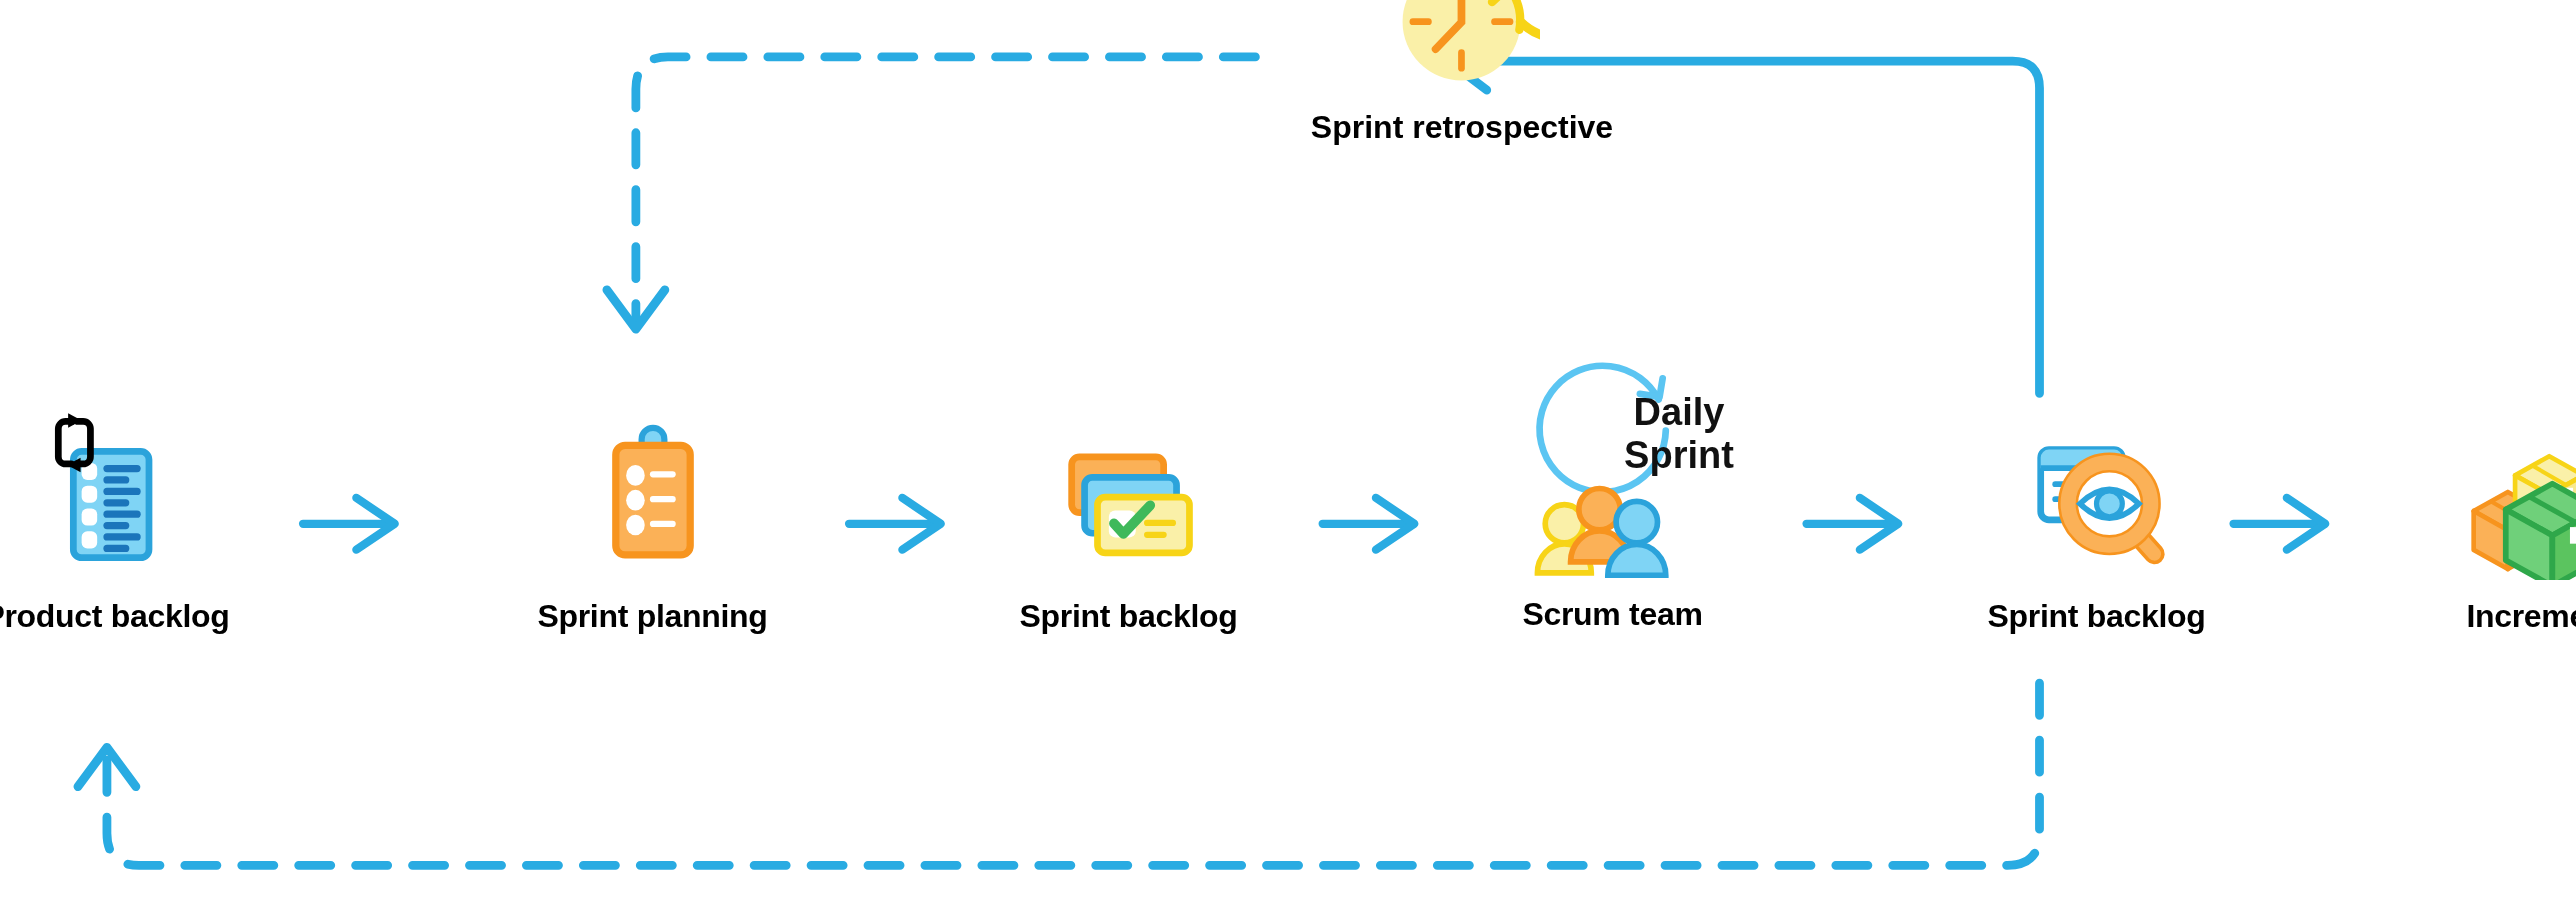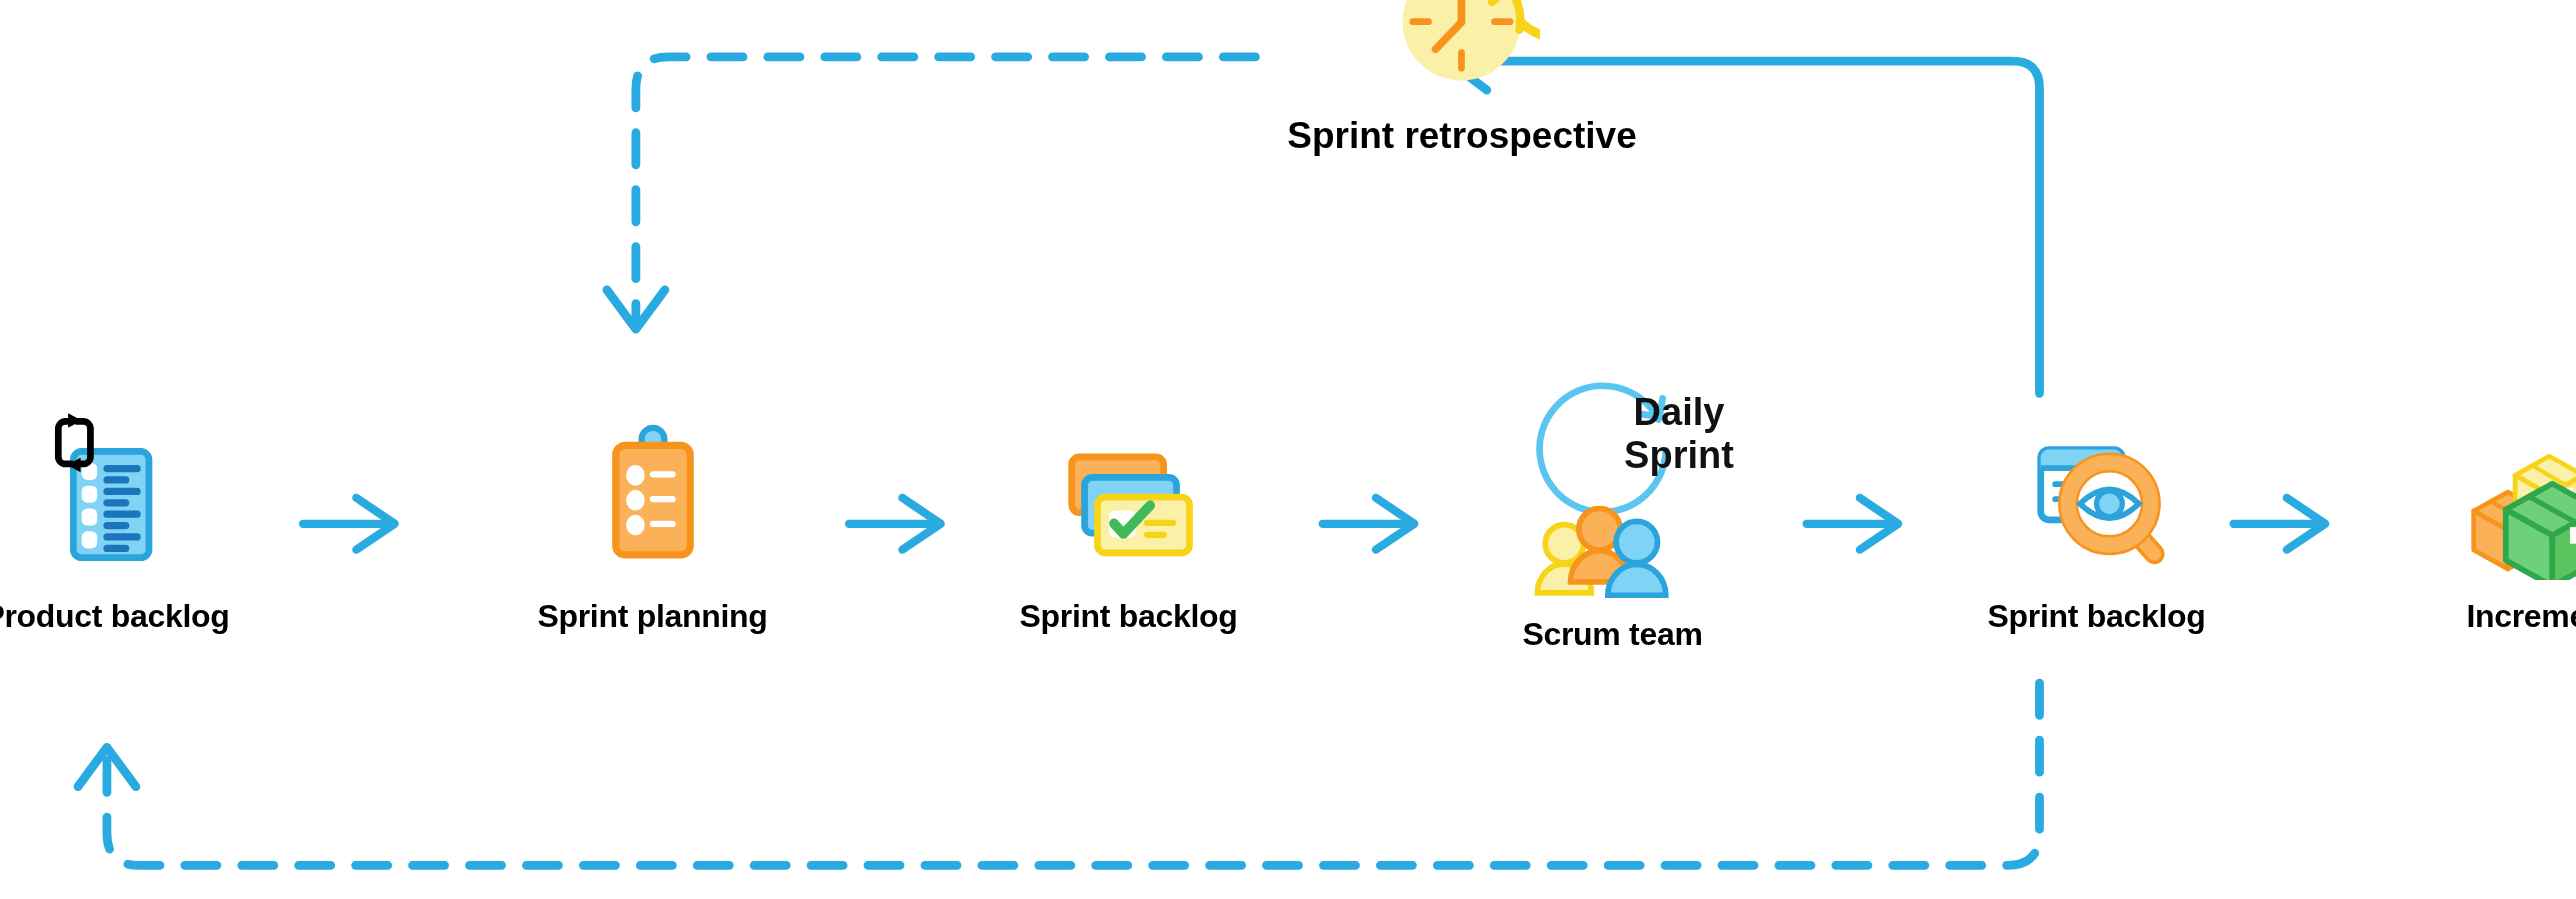--- a/index.html
+++ b/index.html
@@ -41,25 +41,25 @@
     letter-spacing: -0.3px;
     white-space: nowrap;
     margin-top: 17.6px;
   }
   .retro-wrap {
     position: absolute;
     width: 362px;
     text-align: center;
   }
   .retro-label {
-    font-size: 37px;
+    font-size: 32px;
     font-weight: bold;
     color: #000000;
     white-space: nowrap;
-    margin-top: 24px;
+    margin-top: 18px;
   }
   .ds-text {
     position: absolute;
     text-align: center;
     font-size: 38px;
     font-weight: bold;
     line-height: 1.12;
     color: #111111;
     white-space: pre;
   }
@@ -217,21 +217,21 @@
         <g fill="#ffffff">
           <rect x="114" y="120" width="50" height="12" rx="6"></rect>
           <rect x="114" y="168" width="50" height="12" rx="6"></rect>
           <rect x="114" y="216" width="50" height="12" rx="6"></rect>
         </g>
       </svg>
     </div>
     <div class="step-label">Sprint planning</div>
   </div>
 
-  <div class="step" style="left:1478px; top:360px;">
+  <div class="step" style="left:1478px; top:340px;">
     <div class="step-icon" style="height:238px;">
       <svg width="176" height="238" viewBox="0 0 340 460">
 
         <path d="M 258 115 A 122 122 0 1 0 272 175" fill="none" stroke="#5BC5F2" stroke-width="13" stroke-linecap="round"></path>
         <polyline points="222,104 260,110 266,74" fill="none" stroke="#5BC5F2" stroke-width="13" stroke-linecap="round" stroke-linejoin="round"></polyline>
 
         <g fill="#FAF0A8" stroke="#F7D417" stroke-width="11">
           <circle cx="76" cy="355" r="37"></circle>
           <path d="M 24 450 A 52 56 0 0 1 128 450 Z"></path>
         </g>

